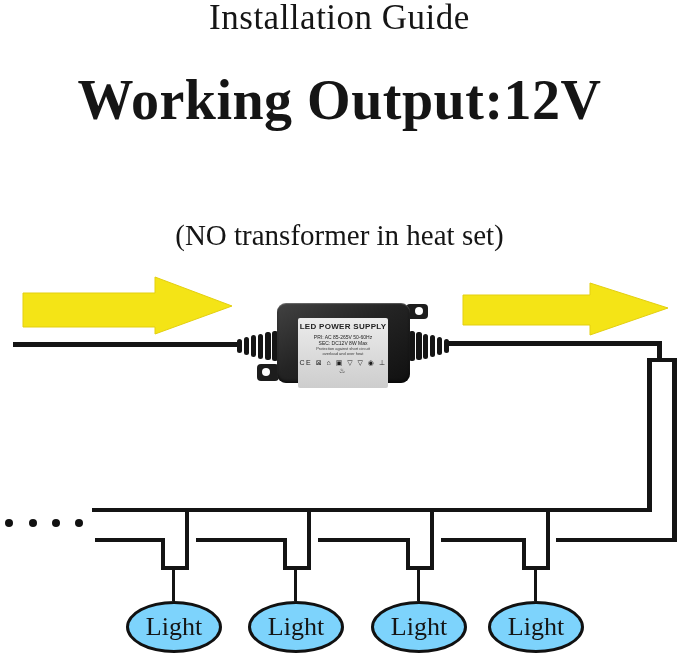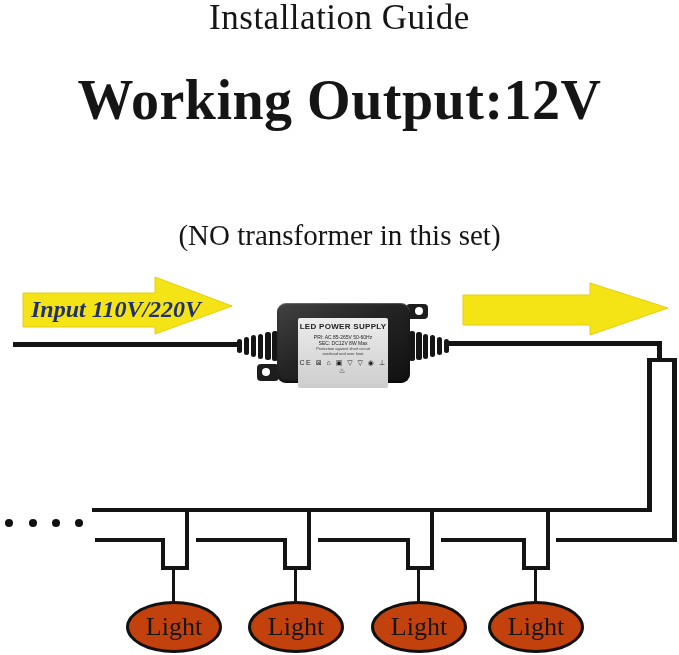--- a/index.html
+++ b/index.html
@@ -16,21 +16,21 @@
   .parallel{top:433px;font-size:37px;font-style:italic;letter-spacing:1px;}
   
   .wire{position:absolute;background:#141414;}
   
   .arrow-label{position:absolute;font-size:24px;font-weight:bold;font-style:italic;color:#22306E;white-space:nowrap;}
   
   .dot{position:absolute;width:8px;height:8px;border-radius:50%;background:#111;top:519px;}
   
   .light{
     position:absolute;top:601px;width:96px;height:52px;border:3px solid #111;border-radius:50%;
-    background:#c2410c;box-sizing:border-box;display:flex;align-items:center;justify-content:center;
+    background:#7dd3fc;box-sizing:border-box;display:flex;align-items:center;justify-content:center;
     font-size:26px;color:#151515;
   }
   
   .ps-ear{position:absolute;background:#1d1d1d;border-radius:4px;}
   .ps-hole{position:absolute;width:8px;height:8px;border-radius:50%;background:#fff;}
   .ps-body{
     position:absolute;left:277px;top:303px;width:133px;height:80px;border-radius:9px;
     background:linear-gradient(150deg,#424242 0%,#242424 45%,#101010 100%);
     box-shadow:inset 0 1px 1px rgba(255,255,255,.25), inset 0 -2px 3px rgba(0,0,0,.6);
   }
@@ -46,27 +46,26 @@
   .rib{position:absolute;background:#151515;border-radius:2.5px;}
   svg{display:block;}
 </style>
 </head>
 <body>
 
 <div id="stage">
 
   <div class="abs ctr title">Installation Guide</div>
   <div class="abs ctr heading">Working Output:12V</div>
-  <div class="abs ctr subtitle">(NO transformer in this set)</div>
+  <div class="abs ctr subtitle">(NO transformer in heat set)</div>
 
   <svg class="abs" style="left:0;top:0;" width="679" height="655" viewBox="0 0 679 655">
     <polygon points="23,293 155,293 155,277 232,306 155,334 155,327 23,327" fill="#F4E416" stroke="#E3CF10"></polygon>
     <polygon points="463,295 590,295 590,283 668,308 590,335 590,325 463,325" fill="#F4E416" stroke="#E3CF10"></polygon>
   </svg>
-  <div class="arrow-label" style="left: 31px; top: 296px; color: rgb(34, 48, 110);">Input 110V/220V</div>
 
   <div class="wire" style="left:13px;top:342px;width:228px;height:5px;"></div>
   <div class="wire" style="left:446px;top:341px;width:216px;height:5px;"></div>
   <div class="wire" style="left:657px;top:341px;width:5px;height:21px;"></div>
   <div class="wire" style="left:647px;top:358px;width:30px;height:4px;"></div>
   <div class="wire" style="left:647px;top:358px;width:5px;height:154px;"></div>
   <div class="wire" style="left:672px;top:358px;width:5px;height:184px;"></div>
 
   <div class="wire" style="left:92px;top:508px;width:560px;height:4px;"></div>
   <div class="wire" style="left:95px;top:538px;width:70px;height:4px;"></div>

